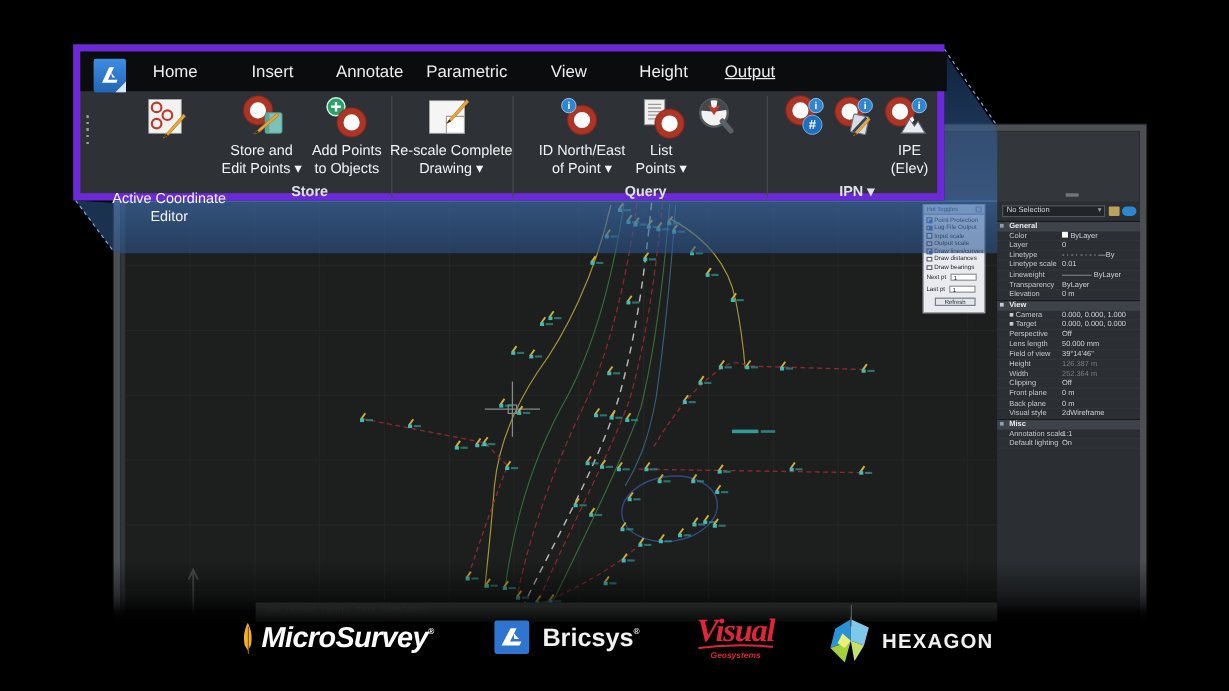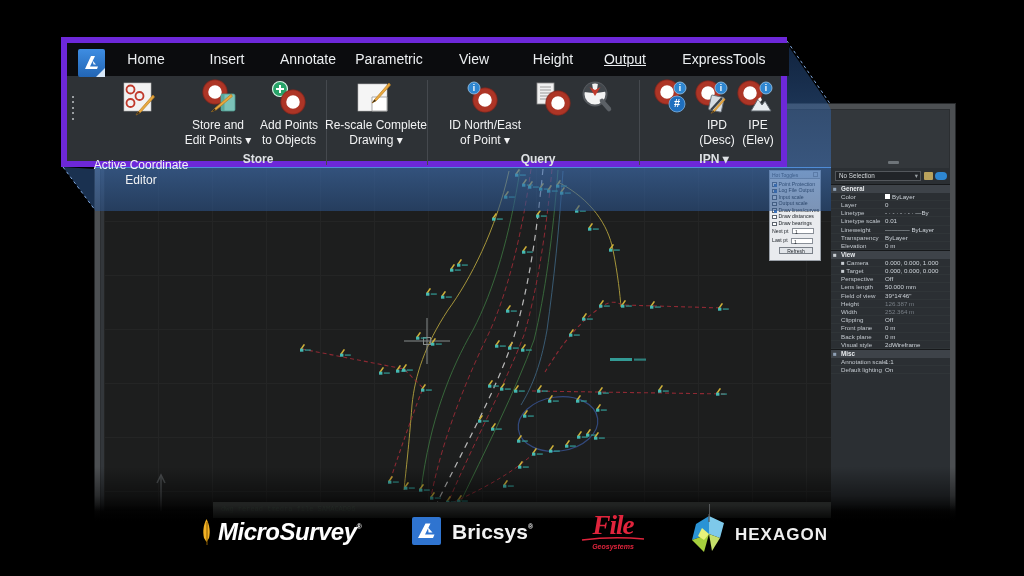--- a/index.html
+++ b/index.html
@@ -285,21 +285,20 @@
 
   <div id="ribbon">
     <div id="tabbar">
       <div class="tab" style="left:79px;">Home</div>
       <div class="tab" style="left:160px;">Insert</div>
       <div class="tab" style="left:241px;">Annotate</div>
       <div class="tab" style="left:322px;">Parametric</div>
       <div class="tab" style="left:407px;">View</div>
       <div class="tab" style="left:486px;">Height</div>
       <div class="tab" style="left:558px;text-decoration:underline;">Output</div>
-      <div class="tab" style="left:657px;">ExpressTools</div>
       <div id="applogo"><svg width="27" height="28" xmlns="http://www.w3.org/2000/svg">
         <path d="M7,20 L13,7 L17,7 L12,17.5 L20,17.5 L19,20 Z" fill="#ffffff"></path>
         <path d="M14.5,11.5 L18,15.5 L15.5,15.5 Z" fill="#ffffff" opacity="0.9"></path>
         <polygon points="27,28 27,19 18,28" fill="#d8e8fa"></polygon>
       </svg></div>
     </div>
     <div id="rbody">
       <div style="position:absolute;left:5px;top:20px;width:2px;height:26px;background:repeating-linear-gradient(180deg,#9a9ea2 0,#9a9ea2 2px,transparent 2px,transparent 5.5px);"></div>
       <div class="vsep" style="left:259px;"></div>
       <div class="vsep" style="left:360px;"></div>
@@ -312,22 +311,22 @@
         </div>
       <div class="btn" style="left:222px;top:40px;">
           <div class="lab">Add Points<br>to Objects</div>
         </div>
       <div class="btn" style="left:418px;top:40px;">
           <div class="lab">ID North/East<br>of Point ▾</div>
         </div>
       <div class="btn" style="left:309px;top:40px;">
           <div class="lab">Re-scale Complete<br>Drawing ▾</div>
         </div>
-      <div class="btn" style="left:650px;top:40px;">
-          <div class="lab">IPD<br>(Desc)</div>
+      <div class="btn" style="left:484px;top:40px;">
+          <div class="lab">List<br>Points ▾</div>
         </div>
       <div class="btn" style="left:691px;top:40px;text-align:center;">
           <div class="lab">IPE<br>(Elev)</div>
         </div>
       <div class="glab" style="left:191px;text-align:right;">Store</div>
       <div class="glab" style="left:471px;">Query</div>
       <div class="glab" style="left:647px;">IPN ▾</div>
 
     </div>
     <svg id="ricons" width="722" height="126" style="position:absolute;left:0;top:0;" xmlns="http://www.w3.org/2000/svg">
@@ -437,21 +436,21 @@
 
     <div style="position:absolute;left:412px;top:12px;width:29px;height:28px;background:#2f74d0;border-radius:2px;z-index:26;">
       <svg width="29" height="28" xmlns="http://www.w3.org/2000/svg">
         <path d="M6,21 L13.5,6.5 L18.5,6.5 L13,17.5 L22.5,17.5 L21,21 Z" fill="#ffffff"></path>
         <path d="M16,10.5 L20.5,15.5 L16.5,15.5 Z" fill="#ffffff"></path>
       </svg>
     </div>
     <div style="position:absolute;left:452px;top:15px;font-size:21px;font-weight:600;color:#f2f2f2;z-index:26;">Bricsys<span style="font-size:7px;vertical-align:10px;">®</span></div>
 
     <div style="position:absolute;left:578px;top:7px;width:70px;text-align:center;z-index:26;">
-      <div style="font-family:'Liberation Serif',serif;font-style:italic;font-weight:700;font-size:27px;line-height:27px;color:#e0243c;letter-spacing:-1px;">File</div>
+      <div style="font-family:'Liberation Serif',serif;font-style:italic;font-weight:700;font-size:27px;line-height:27px;color:#e0243c;letter-spacing:-1px;">Visual</div>
       <svg width="70" height="6" style="display:block;margin-top:-3px;" xmlns="http://www.w3.org/2000/svg">
           <path d="M4,4 Q35,0 66,3" stroke="#e0243c" stroke-width="1.6" fill="none"></path>
         </svg>
       <div style="font-size:7px;font-weight:700;color:#e0243c;font-style:italic;margin-top:1px;">Geosystems</div>
     </div>
 
     <svg width="38" height="40" style="position:absolute;left:690px;top:9px;" xmlns="http://www.w3.org/2000/svg">
       <polygon points="19,2 19,20 2,26 6,10" fill="#2a93d5"></polygon>
       <polygon points="19,2 19,20 30,24 34,9" fill="#7ec9ea"></polygon>
       <polygon points="2,26 19,20 14,38" fill="#a6cf3d"></polygon>

